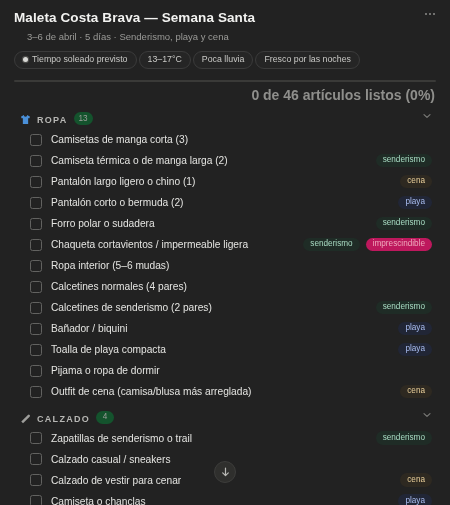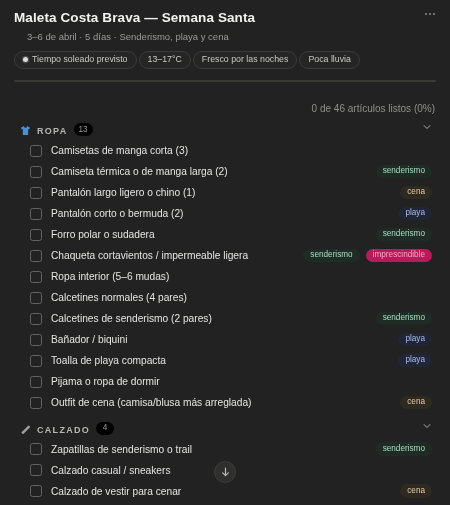--- a/index.html
+++ b/index.html
@@ -43,35 +43,35 @@
     background:#d9d9d6;box-shadow:0 0 0 1.2px #4a4a48;display:inline-block;
   }
 
   
   .progress-wrap{padding:0 14px;}
   .track{
     height:2.5px;background:#3a3a38;border-radius:2px;width:100%;position:relative;overflow:hidden;
   }
   .track .fill{height:100%;background:#6f6f6c;width:0%;border-radius:2px;}
   .progress-label{
-    text-align:right;font-size:10px;color:#8f8f8c;margin-top:21px;padding-right:1px;
+    text-align:right;font-size:14px;color:#8f8f8c;margin-top:5px;padding-right:1px;font-weight:bold;
   }
 
   
   .list{padding:0 14px;}
   .section-head{
     display:flex;align-items:flex-end;gap:6px;
     padding:9px 0 4px 6px;position:relative;
   }
   .sec-icon{width:11px;height:11px;display:inline-flex;align-items:center;justify-content:center;}
   .sec-title{
     font-size:9px;letter-spacing:1.3px;color:#b7b7b4;font-weight:bold;text-transform:uppercase;
   }
   .sec-count{
-    font-size:8.2px;color:#9d9d9a;background:#000000;border-radius:7px;
+    font-size:8.2px;color:#9d9d9a;background:#14532d;border-radius:7px;
     padding:1.2px 5px;line-height:1.25;min-width:8px;text-align:center;
   }
   .sec-chevron{
     position:absolute;right:2px;top:50%;transform:translateY(-50%);
     width:14px;height:14px;display:flex;align-items:center;justify-content:center;cursor:pointer;
   }
 
   
   .row{
     display:flex;align-items:center;
@@ -115,24 +115,24 @@
     <div class="subtitle">3–6 de abril · 5 días · Senderismo, playa y cena</div>
     <div class="chips" id="chips">
         <div class="chip">
           <span class="sun"></span>
           <span>Tiempo soleado previsto</span>
         </div>
         <div class="chip">
           <span>13–17°C</span>
         </div>
         <div class="chip">
+          <span>Poca lluvia</span>
+        </div>
+        <div class="chip">
           <span>Fresco por las noches</span>
-        </div>
-        <div class="chip">
-          <span>Poca lluvia</span>
         </div>
       </div>
   </div>
 
   <div class="progress-wrap">
     <div class="track">
       <div class="fill" id="pfill" style="width: 0%;"></div>
     </div>
     <div class="progress-label">0 de 46 artículos listos (0%)</div>
   </div>

